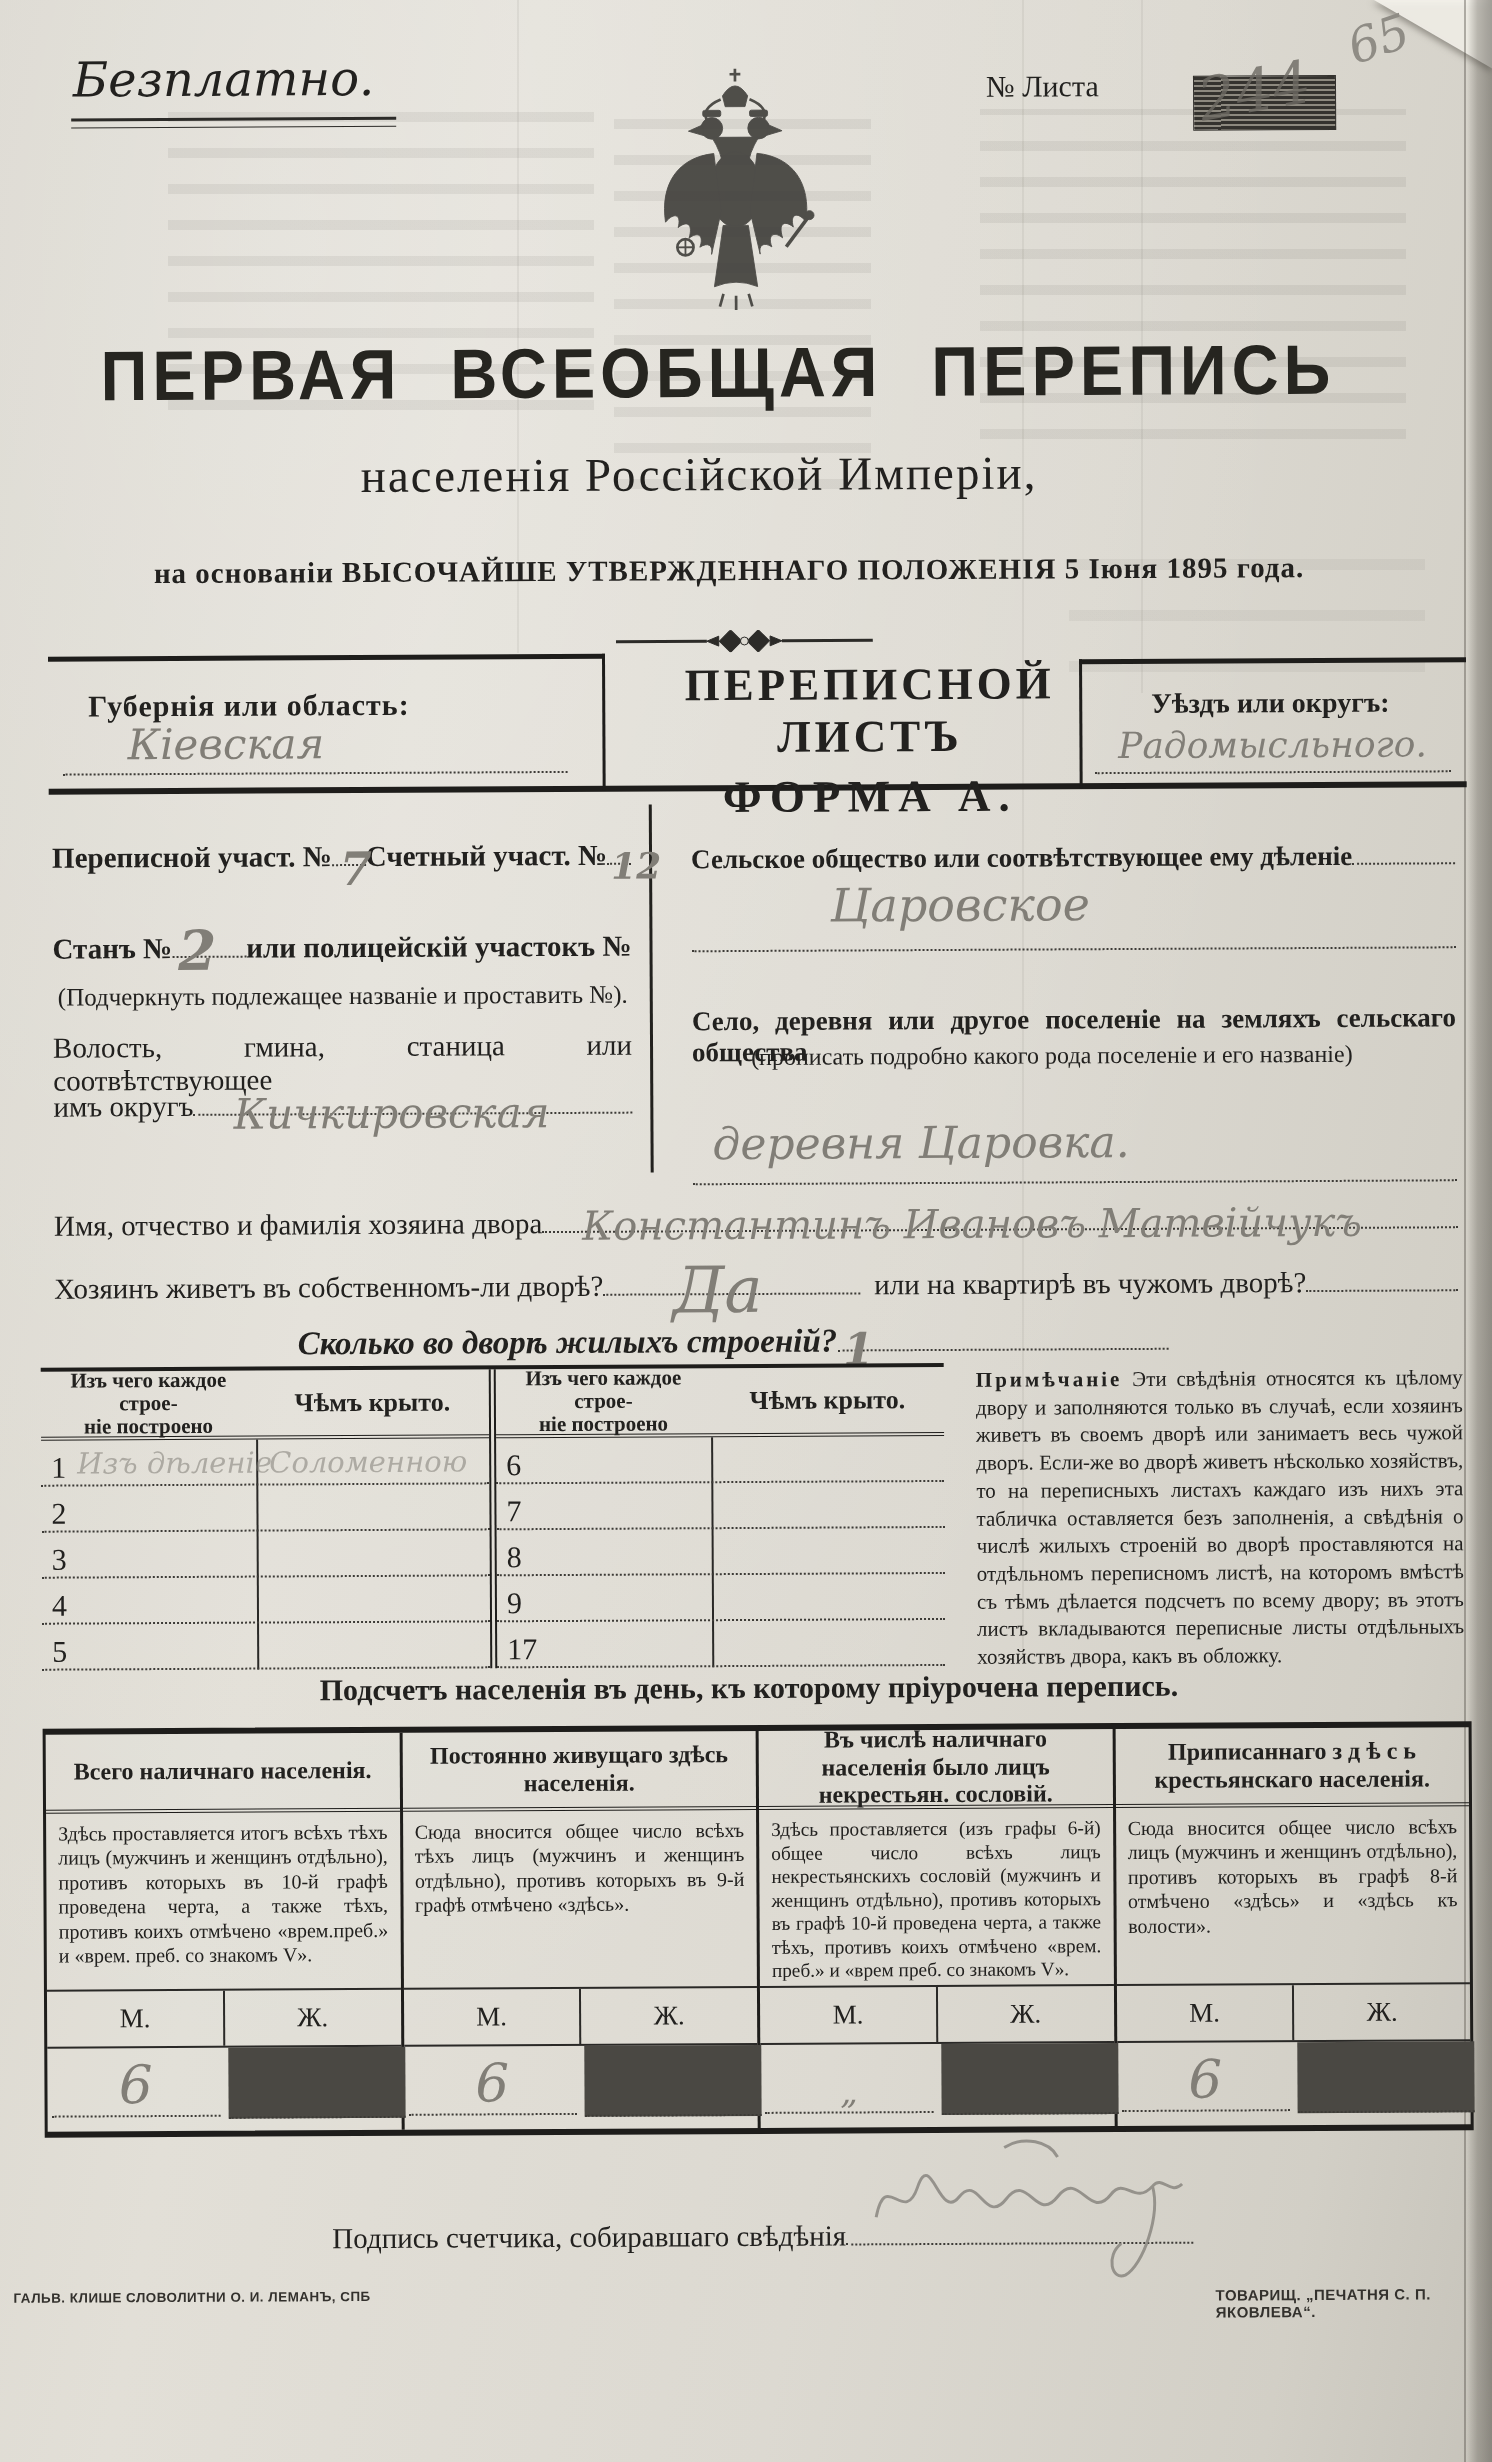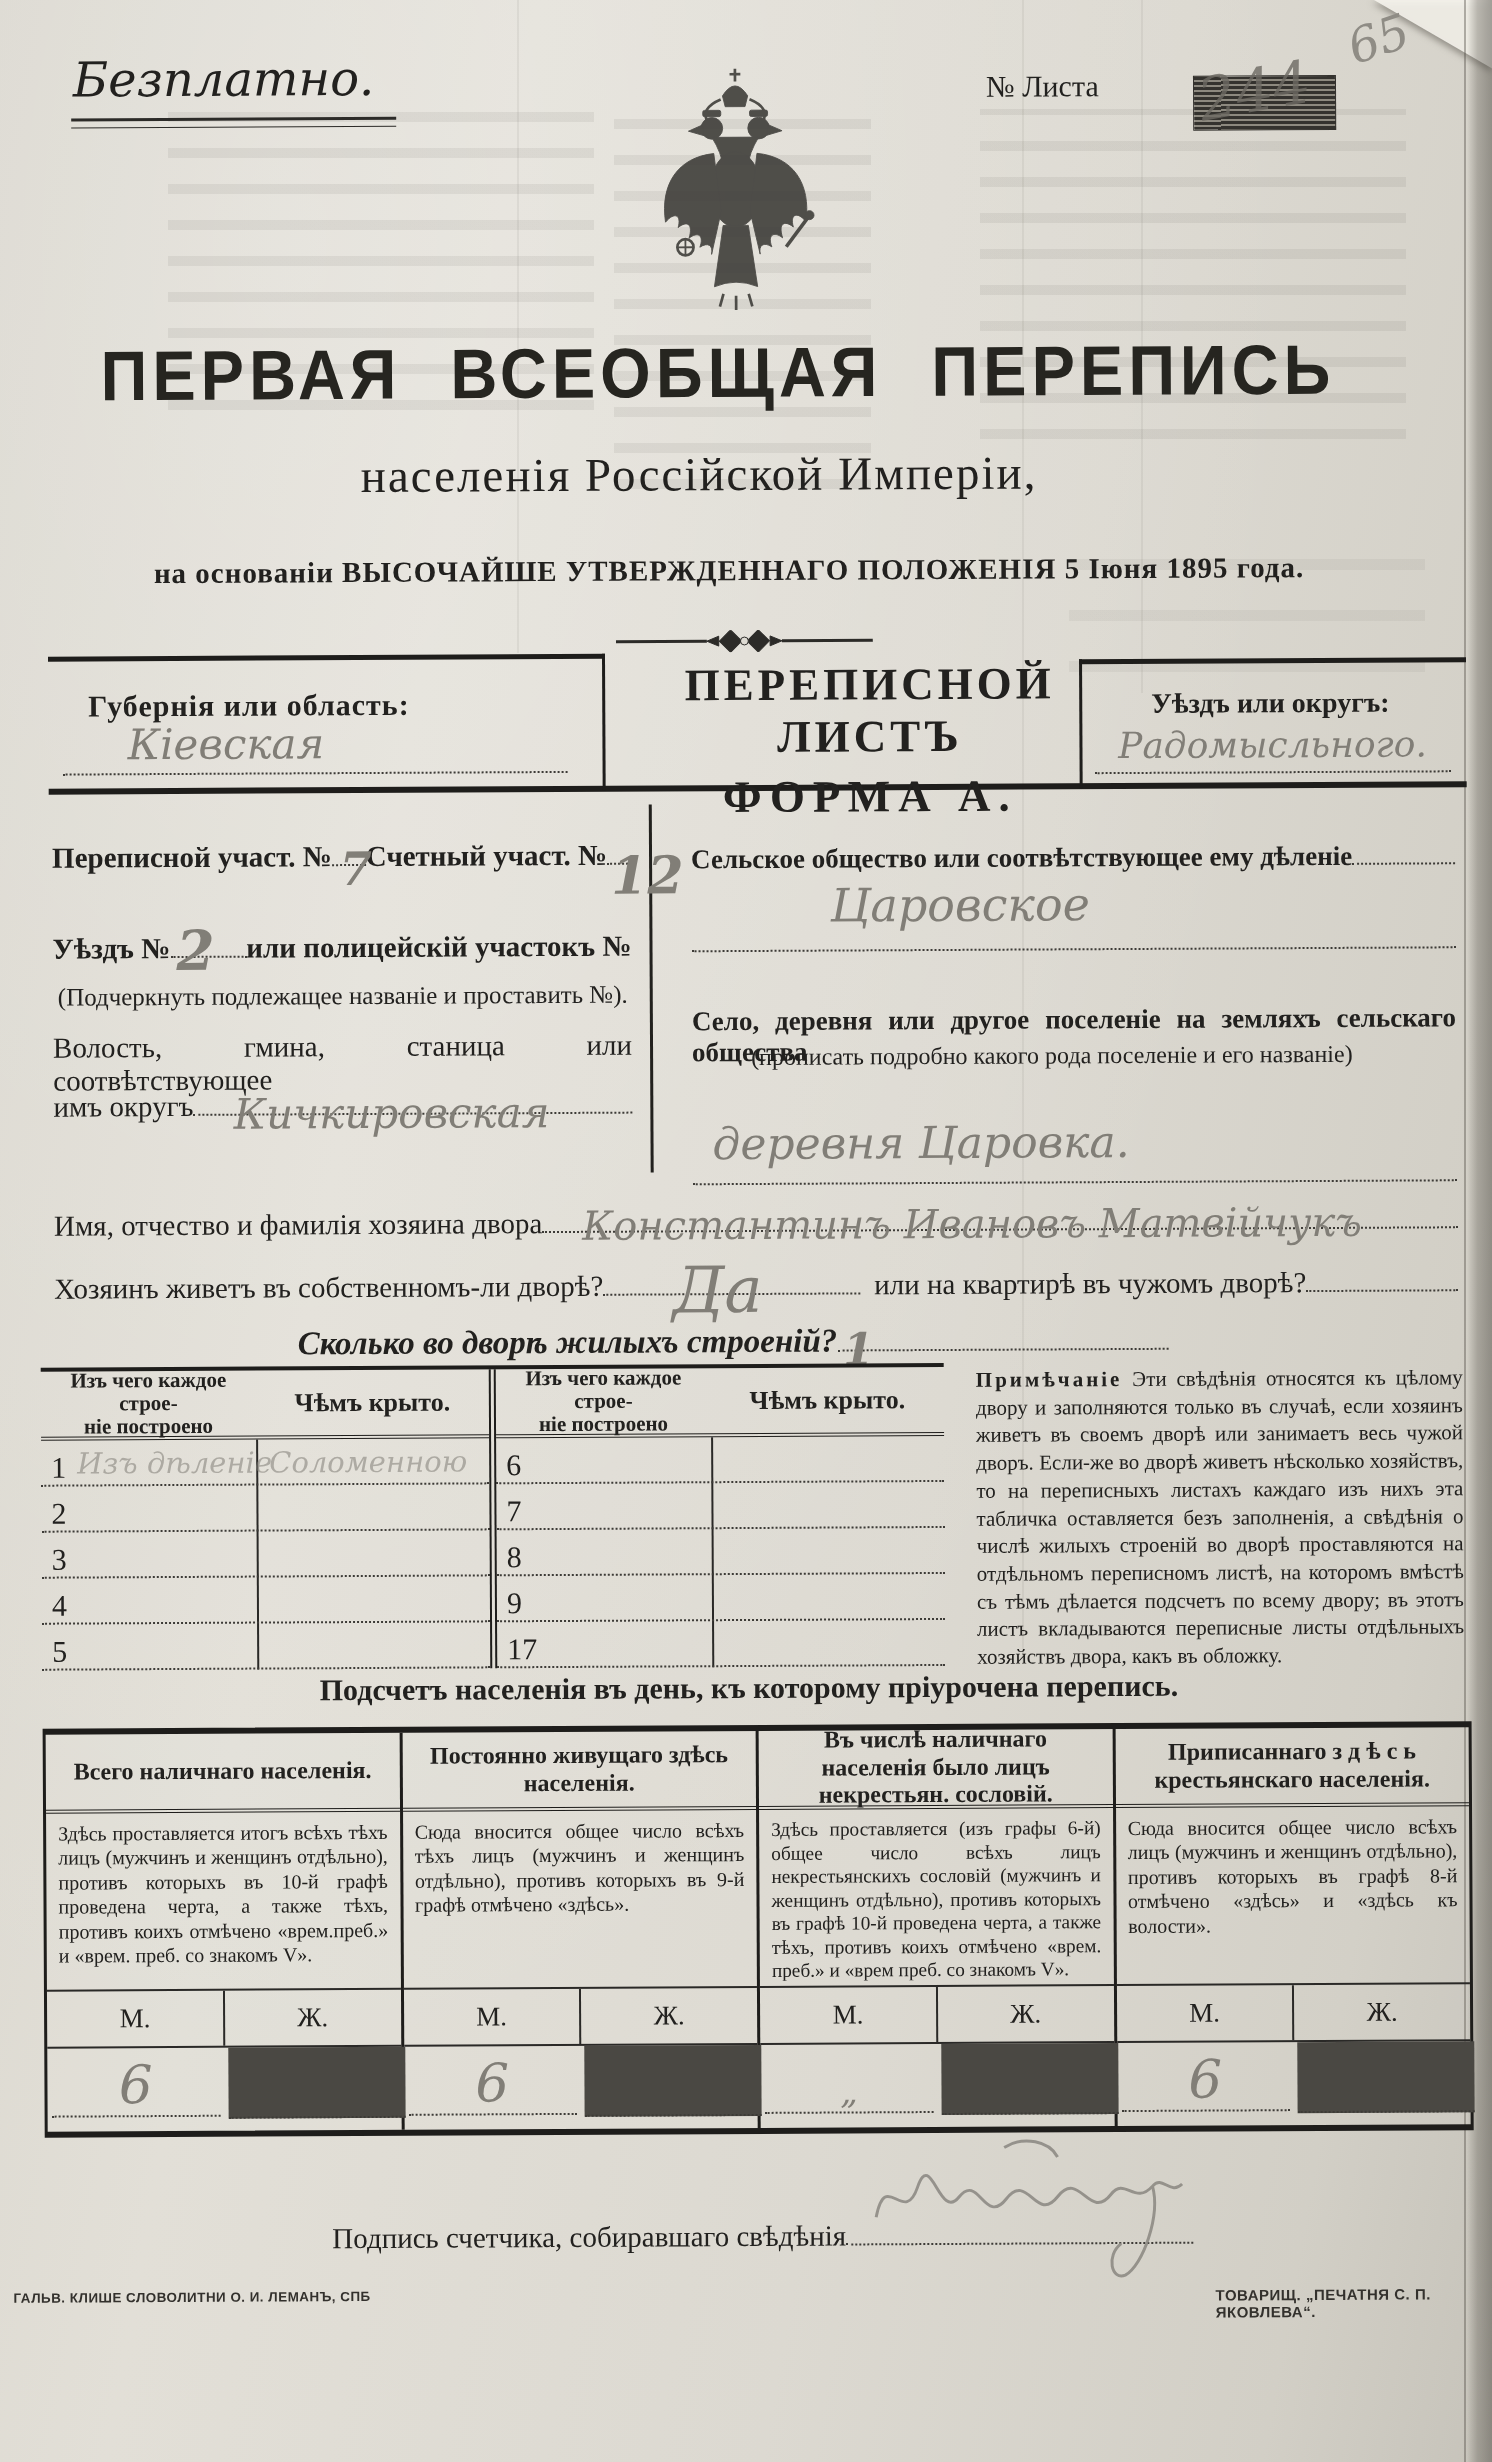--- a/index.html
+++ b/index.html
@@ -164,26 +164,26 @@
 
     <div class="abs" style="left:651px;top:804px;width:3px;height:368px;background:#22211e;"></div>
 
     <div class="abs line" style="left:54px;top:838px;width:579px;font-size:29px;font-weight:bold;">
       <span>Переписной участ. №</span>
       <span class="fillfix" style="width:109px;">
           <span class="hw" style="font-size:46px;position:absolute;left:8px;top:-22px;">7</span>
         </span>
       <span>Счетный участ. №</span>
       <span class="fillfix" style="width:77px;">
-          <span class="hw" style="font-size:52px;position:absolute;left:4px;top:-18px;">12</span>
+          <span class="hw" style="font-size:36px;position:absolute;left:4px;top:-18px;">12</span>
         </span>
     </div>
 
     <div class="abs line" style="left:54px;top:929px;width:579px;font-size:29px;font-weight:bold;">
-      <span>Уѣздъ №</span>
+      <span>Станъ №</span>
       <span class="fillfix" style="width:95px;">
           <span class="hw" style="font-size:55px;position:absolute;left:6px;top:-38px;">2</span>
         </span>
       <span>или полицейскій участокъ №</span>
       <span class="fill"></span>
     </div>
 
     <div class="abs" style="left:59px;top:980px;font-size:25px;">(Подчеркнуть подлежащее названіе и проставить №).</div>
 
     <div class="abs" style="left:54px;top:1028px;width:579px;font-size:29px;text-align:justify;">Волость, гмина, станица или соотвѣтствующее</div>

